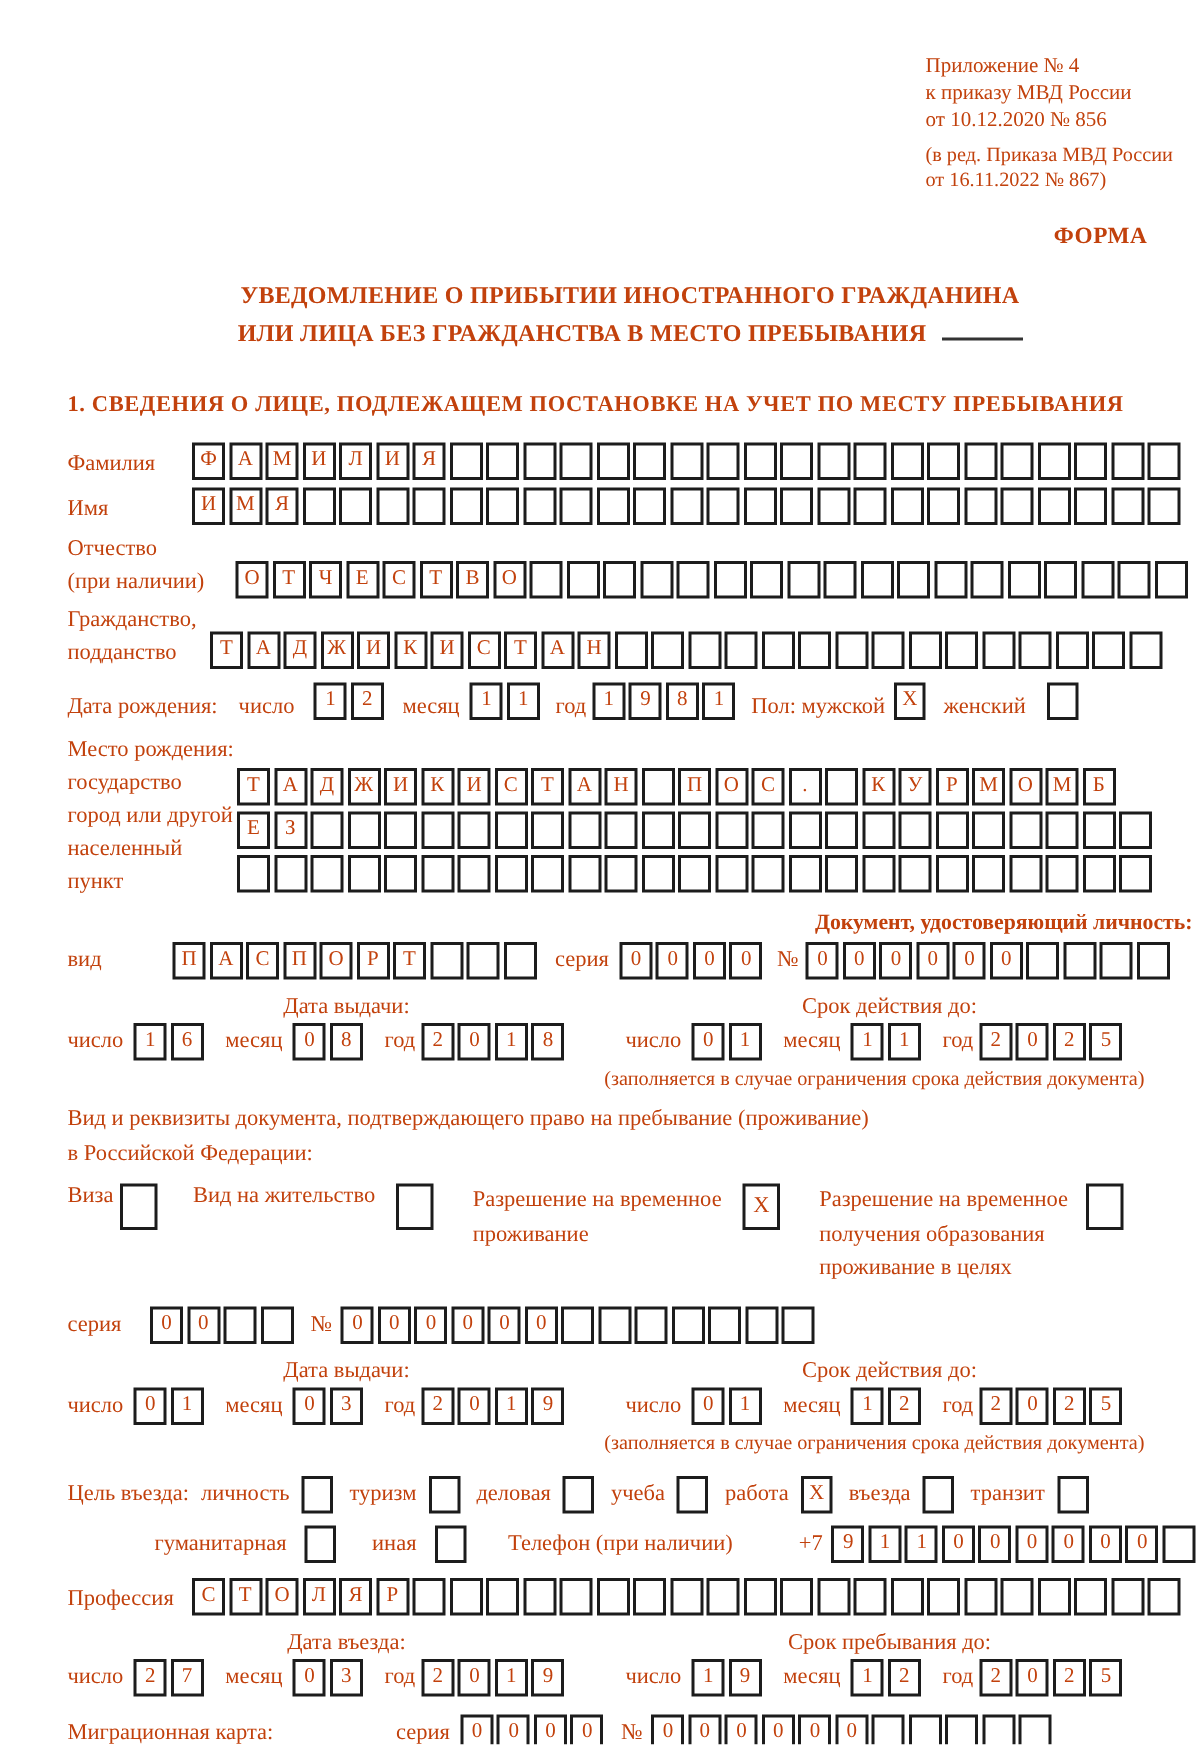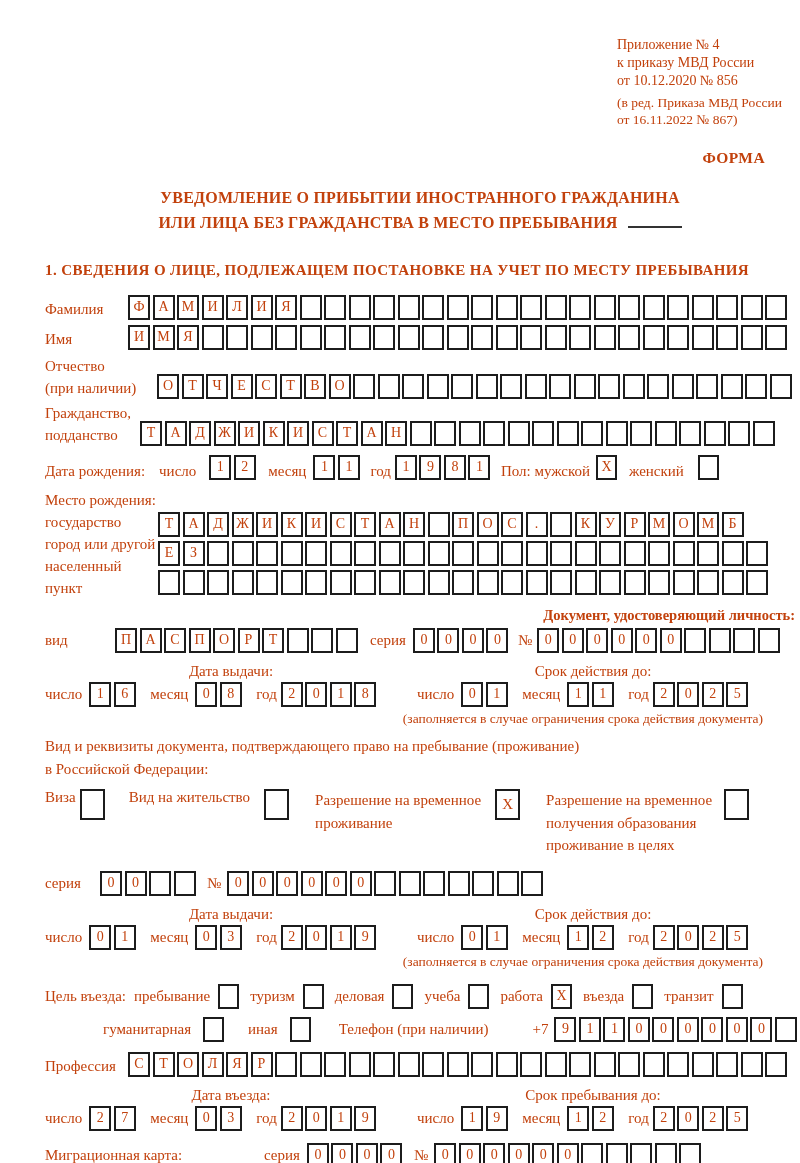--- a/index.html
+++ b/index.html
@@ -505,21 +505,21 @@
             <span class="cell">0</span>
             <span class="cell">2</span>
             <span class="cell">5</span>
           </span>
     </div>
   </div>
   <div class="note">(заполняется в случае ограничения срока действия документа)</div>
 
   <div class="row purpose">
     <span class="lbl">Цель въезда:</span>
-    <span class="lbl">пребывание</span>
+    <span class="lbl">личность</span>
     <span class="cb"></span>
     <span class="lbl">туризм</span>
     <span class="cb"></span>
     <span class="lbl">деловая</span>
     <span class="cb"></span>
     <span class="lbl">учеба</span>
     <span class="cb"></span>
     <span class="lbl">работа</span>
     <span class="cb">X</span>
     <span class="lbl">въезда</span>

